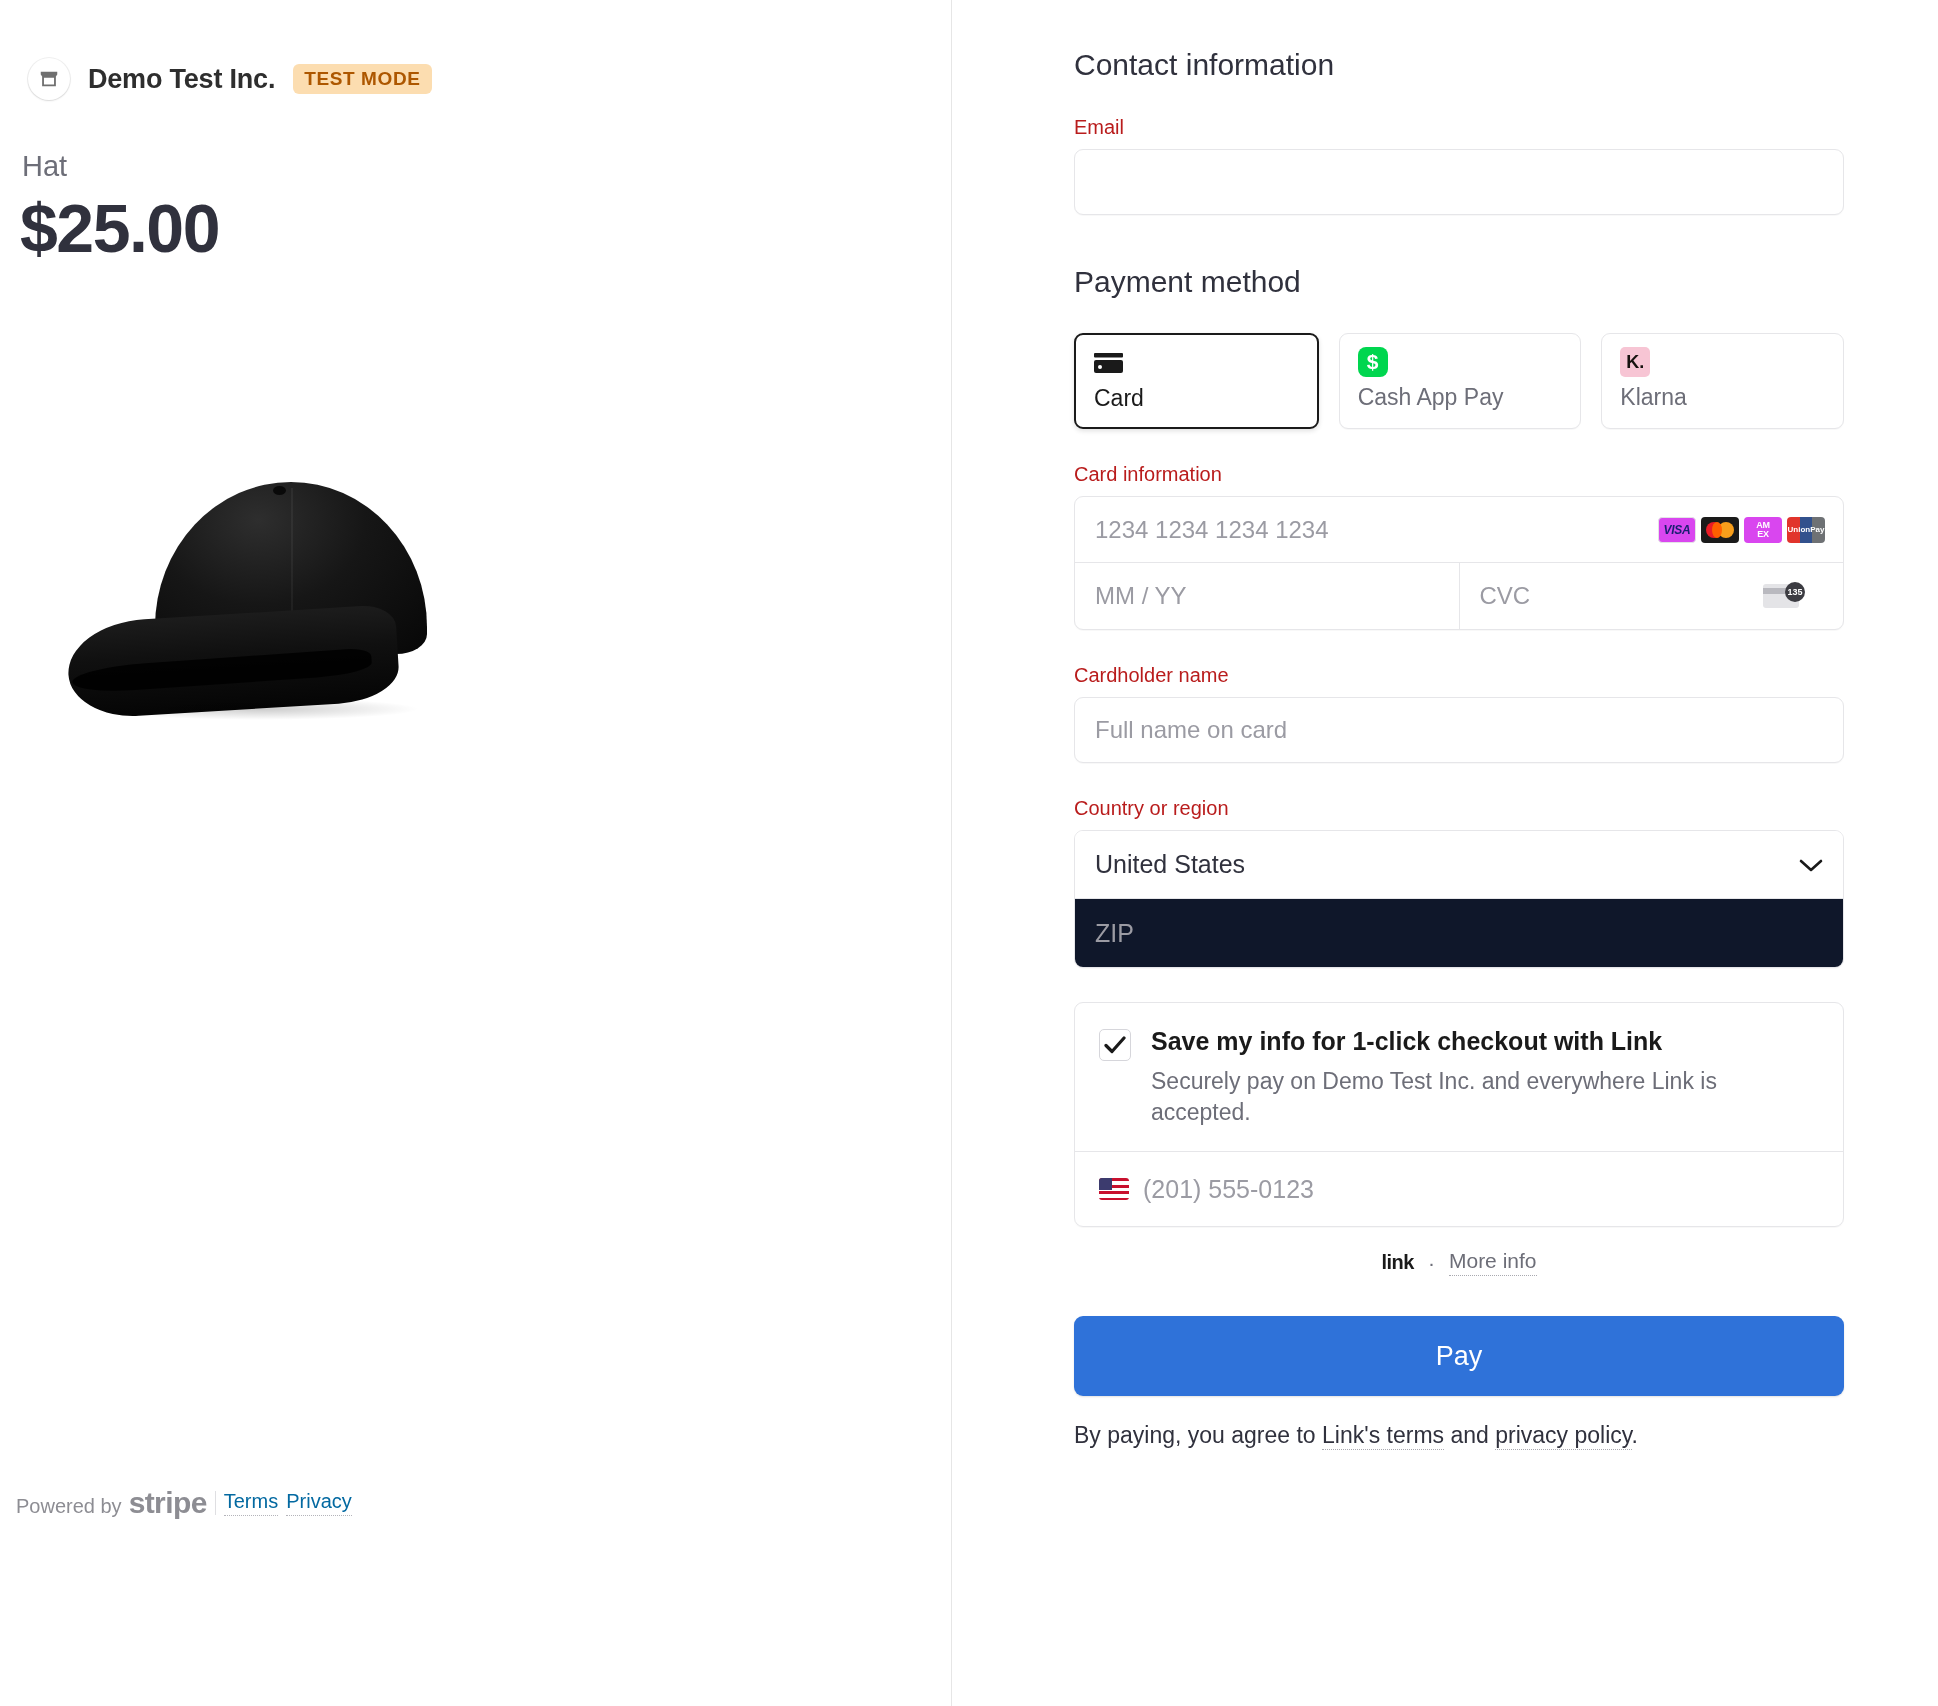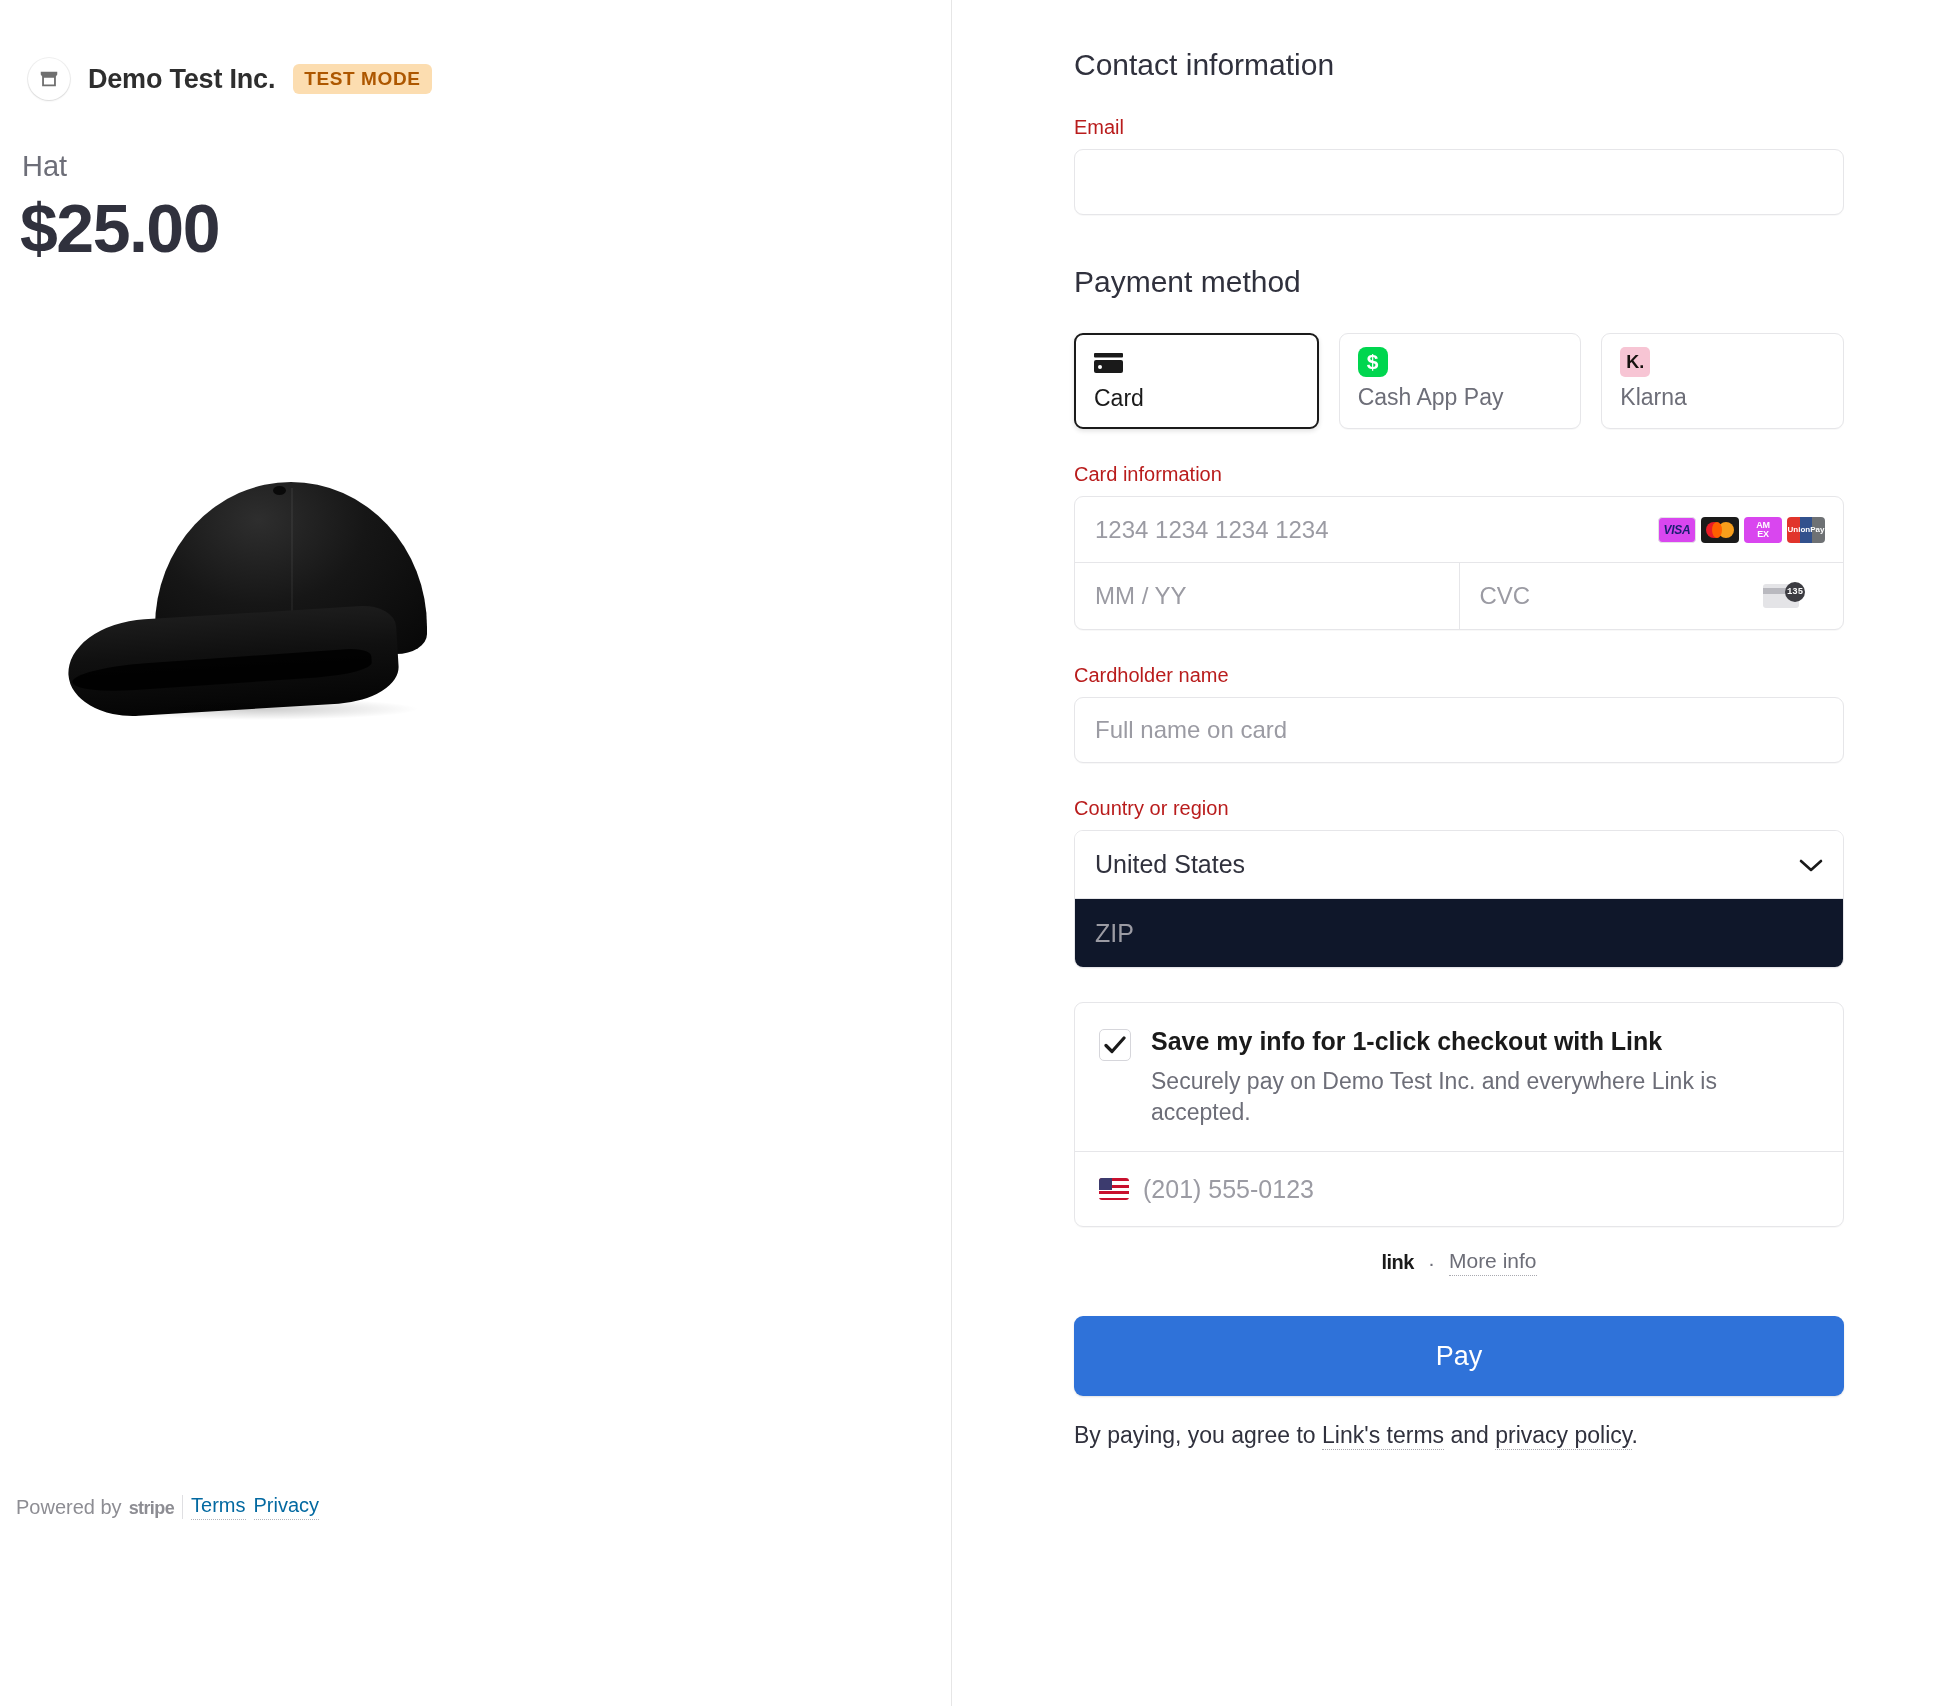--- a/index.html
+++ b/index.html
@@ -138,21 +138,21 @@
     text-align: center;
   }
   .powered {
     display: flex; align-items: baseline; gap: 7px;
     color: #8d8d93;
     font-size: 20px;
   }
   .stripe-word {
     font-weight: 800;
     color: #8d8d93;
-    font-size: 18px;
+    font-size: 30px;
     letter-spacing: -.6px;
   }
   .footer-divider {
     width: 1px; height: 24px;
     background: #dfdfe2;
   }
   .footer-link {
     color: #0369a1;
     text-decoration: none;
     border-bottom: 1px dotted #b4b4ba;
@@ -288,21 +288,21 @@
     width: 16px; height: 16px; border-radius: 50%;
   }
   .mc-c1 { left: 5px; background: #eb1c26; }
   .mc-c2 { right: 5px; background: #f79e1b; }
   .mc-overlap { position: absolute; left: 11px; top: 5px; width: 10px; height: 16px; background: #ff5f00; border-radius: 50%; }
   .brand-amex { background: #d946ef; color: #fff; font-size: 9px; line-height: 9px; text-align: center; font-weight: 800; letter-spacing: -.2px; }
   .brand-up { background: linear-gradient(90deg, #e1342c 0%, #e1342c 33%, #32518d 33%, #32518d 66%, #6e7174 66%); color: #fff; font-size: 8px; font-weight: 700; }
   .cvc-hint {
     width: 42px; height: 28px;
     margin-right: 18px;
-    position: relative; flex: none; font-family: Liberation Mono, monospace;
+    position: relative; flex: none;
   }
   .cvc-card {
     position: absolute; left: 0; top: 2px;
     width: 36px; height: 24px;
     background: #e4e4e7; border-radius: 3px;
   }
   .cvc-stripe { position: absolute; left: 0; top: 6px; width: 36px; height: 6px; background: #b9b9bf; }
   .cvc-badge {
     position: absolute; right: 0; top: 0;
     width: 20px; height: 20px; border-radius: 50%;

